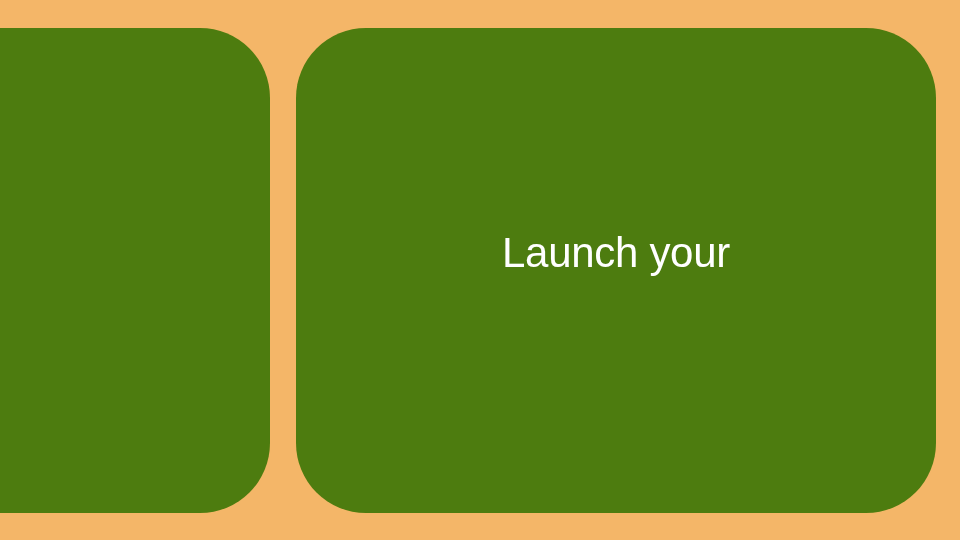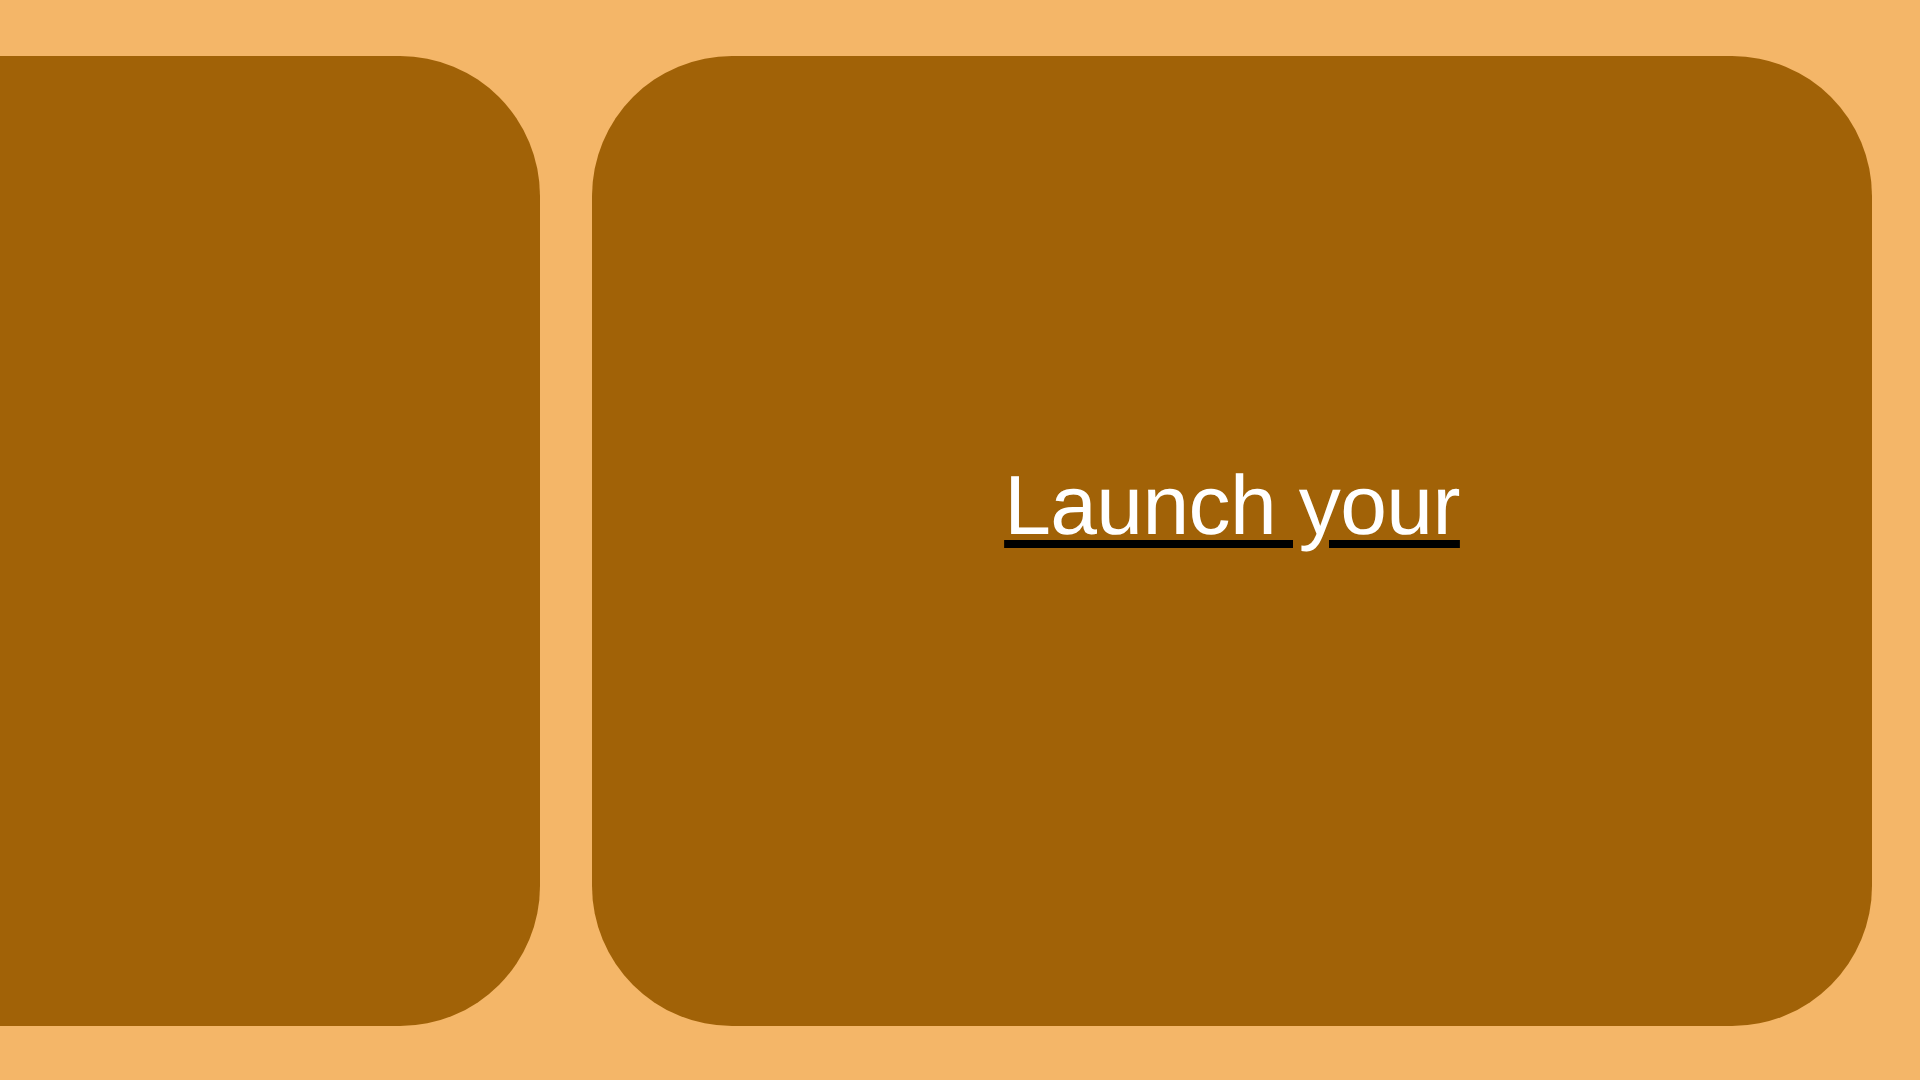--- a/index.html
+++ b/index.html
@@ -4,23 +4,22 @@
   <style>
     * { margin: 0; padding: 0; box-sizing: border-box; }
     html, body { width: 960px; height: 540px; overflow: hidden; }
     body {
       background: #f4b668;
       font-family: -apple-system, BlinkMacSystemFont, "Segoe UI", Helvetica, Arial, sans-serif;
       position: relative;
     }
     .panel {
       position: absolute;
-      background: #a16207;
+      background: #4d7c0f;
       border-radius: 70px;
-      text-decoration: underline;
     }
     .panel-left {
       left: -370px;
       top: 28px;
       width: 640px;
       height: 485px;
     }
     .panel-right {
       left: 296px;
       top: 28px;

